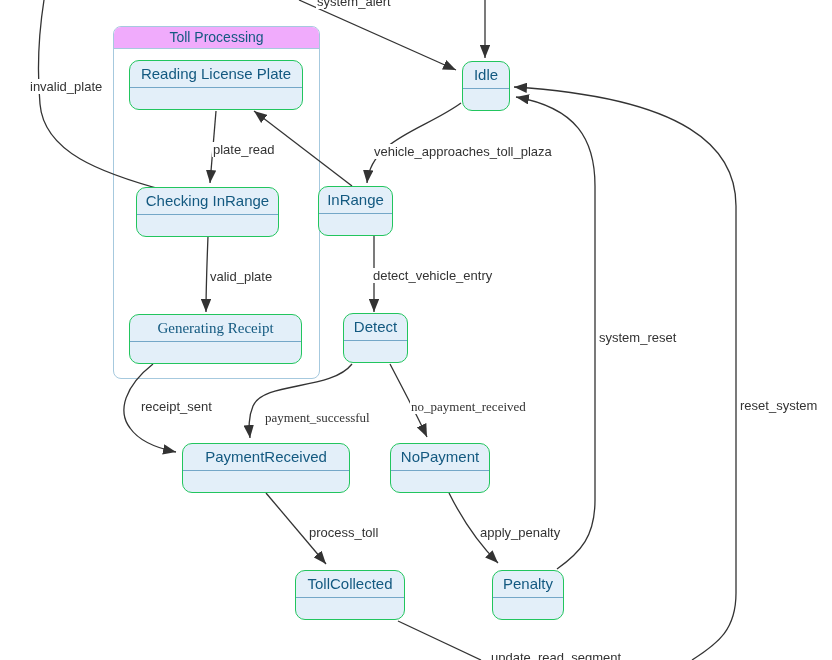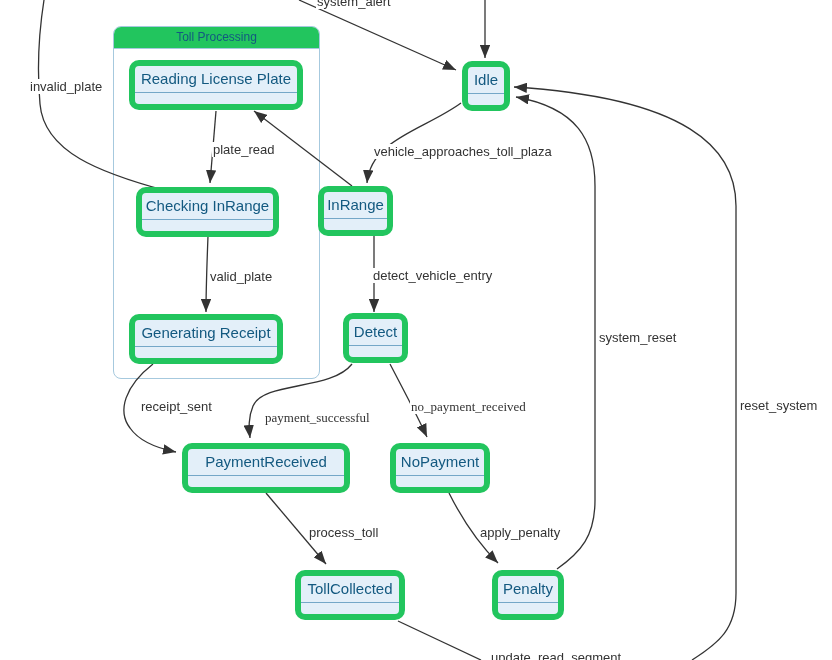--- a/index.html
+++ b/index.html
@@ -9,28 +9,28 @@
   }
   svg.edges{position:absolute;left:0;top:0;z-index:2;}
   .edge{fill:none;stroke:#333333;stroke-width:1.3px;}
   
   .composite{
     position:absolute;z-index:1;border:1px solid #A6C9DE;border-radius:8px;
     background:transparent;box-sizing:border-box;
   }
   .composite-title{
     position:absolute;left:0;top:0;right:0;height:21px;
-    background:#22c55e;border-bottom:1px solid #A6C9DE;
+    background:#f0abfc;border-bottom:1px solid #A6C9DE;
     border-radius:7px 7px 0 0;
-    color:#135980;font-size:12px;line-height:21px;text-align:center;
+    color:#135980;font-size:14px;line-height:21px;text-align:center;
   }
   
   .node{
     position:absolute;z-index:3;height:50px;box-sizing:border-box;
-    background:#E3EFF9;border:6px solid #22c55e;border-radius:10px;
+    background:#E3EFF9;border:1px solid #22c55e;border-radius:10px;
   }
   .node-title{
     height:26px;line-height:26px;text-align:center;
     color:#135980;font-size:15px;white-space:nowrap;overflow:hidden;
   }
   .node-divider{height:0;border-top:1px solid #74A7C8;}
   .node-body{height:22px;}
   
   .elabel{
     position:absolute;z-index:4;color:#333333;font-size:13px;line-height:15px;
@@ -75,21 +75,21 @@
     <div class="node-divider"></div>
     <div class="node-body"></div>
   </div>
 
   <div class="node" style="left:136px;top:187px;width:143px;">
     <div class="node-title">Checking InRange</div>
     <div class="node-divider"></div>
     <div class="node-body"></div>
   </div>
 
-  <div class="node" style="left:129px;top:314px;width:154px;">
+  <div class="node" style="left:129px;top:314px;width:173px;font-family:Liberation Serif, serif;">
     <div class="node-title">Generating Receipt</div>
     <div class="node-divider"></div>
     <div class="node-body"></div>
   </div>
 
   <div class="node" style="left:462px;top:61px;width:48px;">
     <div class="node-title">Idle</div>
     <div class="node-divider"></div>
     <div class="node-body"></div>
   </div>

